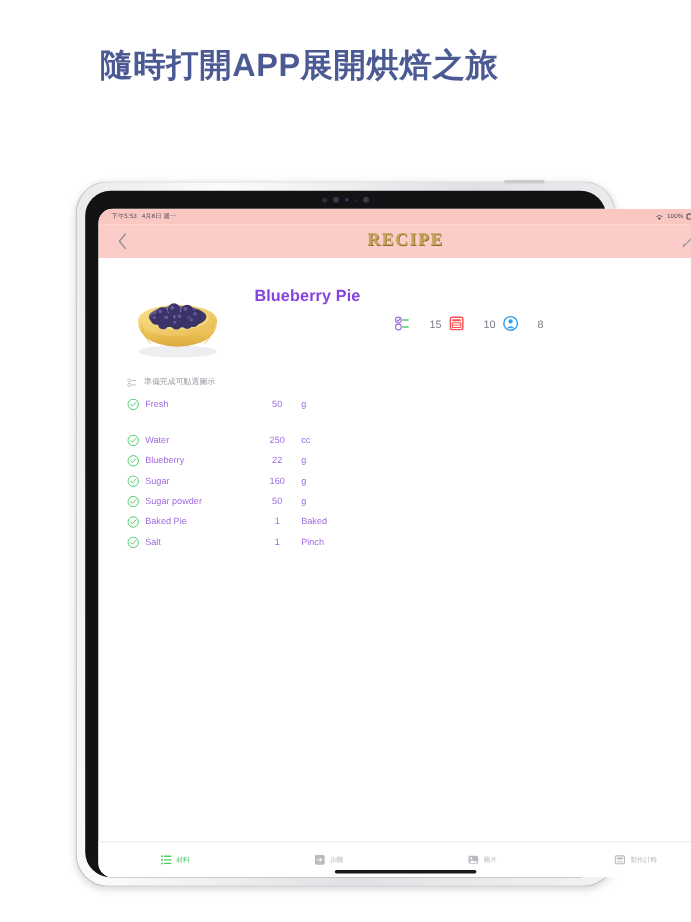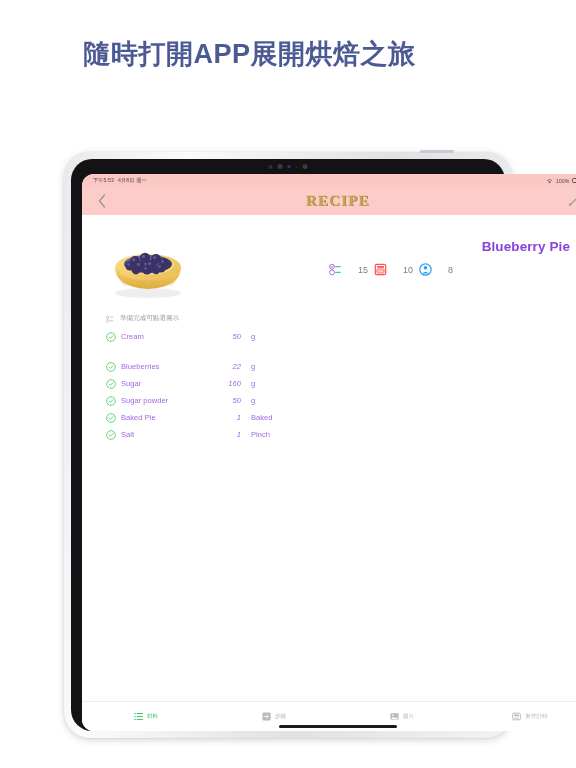--- a/index.html
+++ b/index.html
@@ -120,21 +120,21 @@
   #content {
     flex: 1;
     background: #ffffff;
     position: relative;
     padding: 14px 0 0 0;
   }
 
   
   #hero { display: flex; padding: 0 24px; align-items: flex-start; }
   #pie-image { width: 84px; height: 62px; flex: none; position: relative; margin-top: 8px; }
-  #recipe-info { flex: 1; padding-left: 22px; padding-top: 10px; text-align: right; }
+  #recipe-info { flex: 1; padding-left: 22px; padding-top: 10px; text-align: left; }
   #recipe-title {
     font-size: 13.5px; font-weight: bold; color: #8743df;
     letter-spacing: 0.1px;
   }
   #meta-row {
     margin-top: 9px;
     display: flex; align-items: center; justify-content: center;
     gap: 6px;
     font-size: 9px; color: #7c7c86;
   }
@@ -152,21 +152,21 @@
   #ingredient-list { margin-top: 5px; padding: 0 24px; }
   .ingredient-row {
     display: flex; align-items: center;
     height: 17px;
     font-size: 7.6px;
     color: #a06be0;
   }
   .ingredient-row.gap-after { margin-bottom: 13px; }
   .ing-check { width: 15px; flex: none; display:flex; align-items:center; }
   .ing-name { width: 100px; }
-  .ing-amount { width: 30px; text-align: right; padding-right: 10px; font-style: italic; }
+  .ing-amount { width: 30px; text-align: center; padding-right: 10px; }
   .ing-unit { width: 40px; }
 
   
   #tab-bar {
     height: 30px; flex: none;
     background: #ffffff;
     border-top: 0.5px solid #ececed;
     display: flex; align-items: center;
   }
   .tab-item {
@@ -357,32 +357,43 @@
         </div>
 
         <div id="ingredient-list">
             <div class="ingredient-row gap-after">
               <span class="ing-check">
                 <svg width="10" height="10" viewBox="0 0 12 12">
                   <circle cx="6" cy="6" r="5.2" fill="none" stroke="#4fcc6a" stroke-width="1"></circle>
                   <path d="M3.6 6.1 L5.2 7.7 L8.5 4.2" stroke="#4fcc6a" stroke-width="1" fill="none" stroke-linecap="round"></path>
                 </svg>
               </span>
-              <span class="ing-name">Cream</span>
+              <span class="ing-name">Fresh</span>
               <span class="ing-amount">50</span>
               <span class="ing-unit">g</span>
             </div>
             <div class="ingredient-row">
               <span class="ing-check">
                 <svg width="10" height="10" viewBox="0 0 12 12">
                   <circle cx="6" cy="6" r="5.2" fill="none" stroke="#4fcc6a" stroke-width="1"></circle>
                   <path d="M3.6 6.1 L5.2 7.7 L8.5 4.2" stroke="#4fcc6a" stroke-width="1" fill="none" stroke-linecap="round"></path>
                 </svg>
               </span>
-              <span class="ing-name">Blueberries</span>
+              <span class="ing-name">Water</span>
+              <span class="ing-amount">250</span>
+              <span class="ing-unit">cc</span>
+            </div>
+            <div class="ingredient-row">
+              <span class="ing-check">
+                <svg width="10" height="10" viewBox="0 0 12 12">
+                  <circle cx="6" cy="6" r="5.2" fill="none" stroke="#4fcc6a" stroke-width="1"></circle>
+                  <path d="M3.6 6.1 L5.2 7.7 L8.5 4.2" stroke="#4fcc6a" stroke-width="1" fill="none" stroke-linecap="round"></path>
+                </svg>
+              </span>
+              <span class="ing-name">Blueberry</span>
               <span class="ing-amount">22</span>
               <span class="ing-unit">g</span>
             </div>
             <div class="ingredient-row">
               <span class="ing-check">
                 <svg width="10" height="10" viewBox="0 0 12 12">
                   <circle cx="6" cy="6" r="5.2" fill="none" stroke="#4fcc6a" stroke-width="1"></circle>
                   <path d="M3.6 6.1 L5.2 7.7 L8.5 4.2" stroke="#4fcc6a" stroke-width="1" fill="none" stroke-linecap="round"></path>
                 </svg>
               </span>

